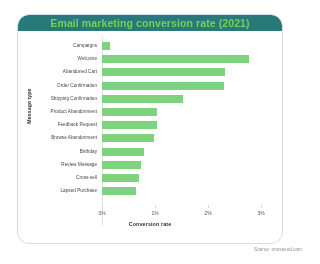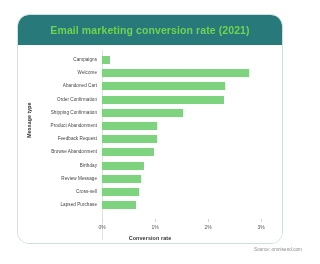--- a/index.html
+++ b/index.html
@@ -19,21 +19,21 @@
     top: 14px;
     width: 266px;
     height: 230px;
     background: #ffffff;
     border: 1px solid #cfe0df;
     border-radius: 12px;
     box-sizing: border-box;
     overflow: hidden;
   }
   .card-header {
-    height: 30px;
+    height: 16px;
     background: #28797a;
     border-radius: 11px 11px 0 0;
     display: flex;
     align-items: center;
     justify-content: center;
   }
   .card-title {
     color: #6fd44e;
     font-size: 10.5px;
     font-weight: bold;

